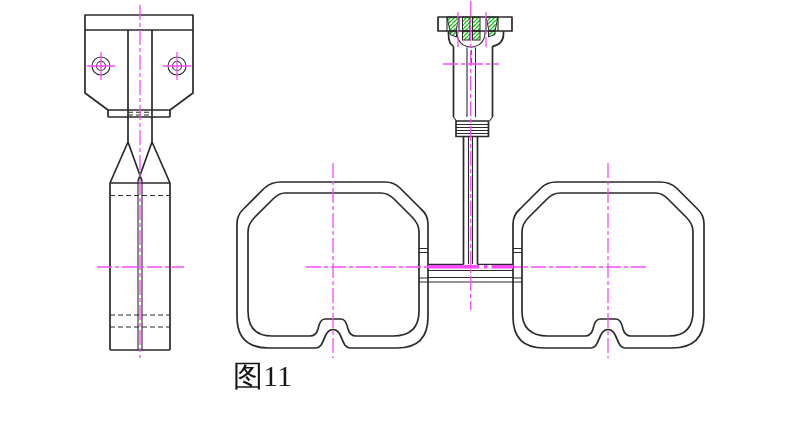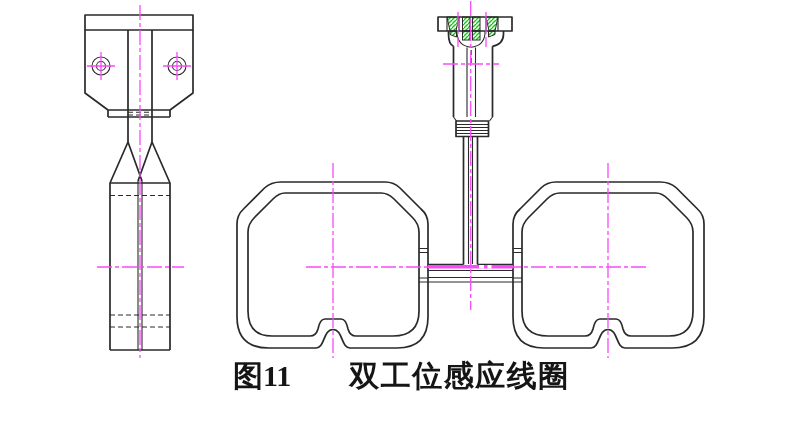--- a/index.html
+++ b/index.html
@@ -16,21 +16,21 @@
   
   .k {stroke:var(--line);fill:none;stroke-width:1.7;stroke-linejoin:round;}
   .k2{stroke:var(--line);fill:none;stroke-width:1.1;stroke-linejoin:round;}
   .hid{stroke:var(--line);fill:none;stroke-width:1.1;stroke-dasharray:5 3;}
   .cl {stroke:var(--centerline);fill:none;stroke-width:1.3;stroke-dasharray:15 3 4 3;}
   .cls{stroke:var(--centerline);fill:none;stroke-width:1.3;}
   .clb{stroke:var(--centerline);fill:none;stroke-width:3.4;}
   .wt {stroke:#ffffff;fill:none;stroke-width:3.4;}
   .hp {fill:url(#hp);stroke:var(--line);stroke-width:1;}
   .caption{position:absolute;top:356px;left:233px;display:flex;gap:58px;
-           font-weight:bold;font-size:30px;color:var(--text);white-space:nowrap;}
+           font-weight:normal;font-size:30px;color:var(--text);white-space:nowrap;}
   .caption .title{letter-spacing:1.5px;}
 </style>
 </head>
 <body>
 
 <div class="stage">
 
   <svg width="786" height="430" viewBox="0 0 786 430" aria-hidden="true">
     <defs>
       <pattern id="hp" patternUnits="userSpaceOnUse" width="4" height="4">
@@ -124,16 +124,15 @@
       <path class="cl" d="M333,163 V358 M608,163 V358"></path>
       <path class="cl" d="M306,267 H649"></path>
 
       <path class="clb" d="M428,266.8 H513"></path>
       <path class="wt" d="M479,266.8 H484 M487.5,266.8 H491.5"></path>
     </g>
   </svg>
 
   <div class="caption">
     <span>图11</span>
-    <span class="title">双工位感应线圈</span>
   </div>
 
 </div>
 
 </body></html>

